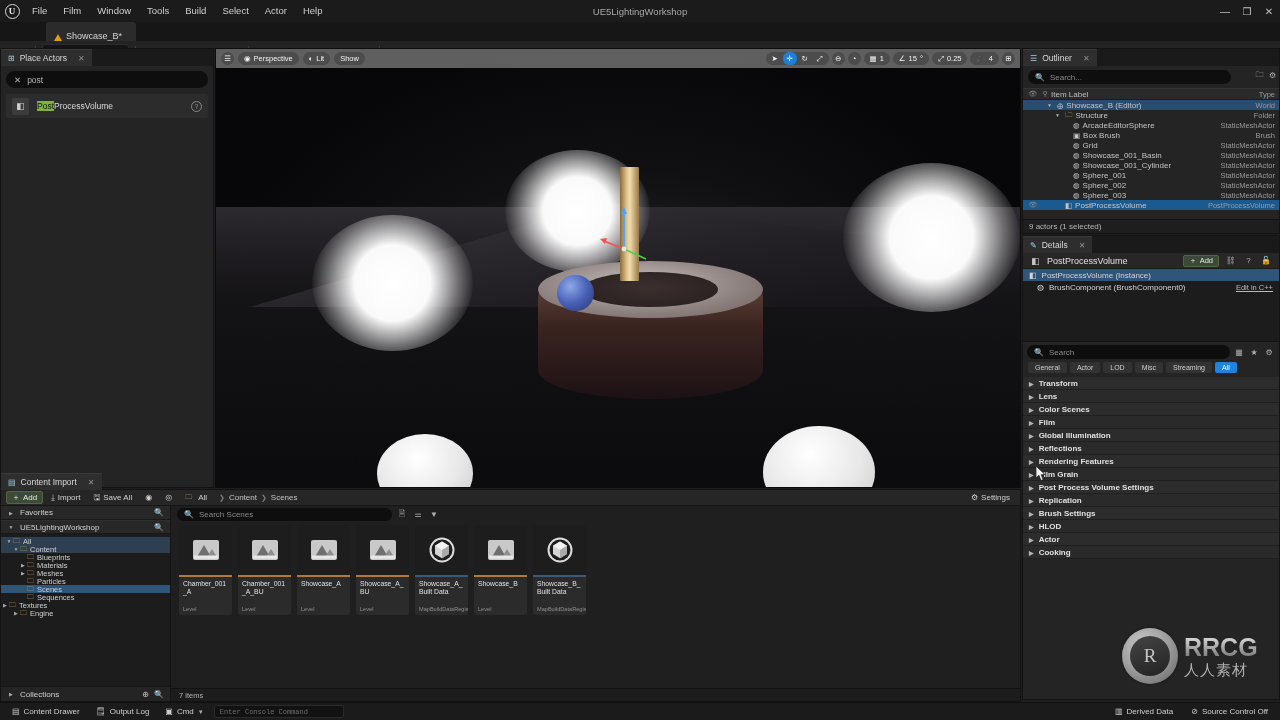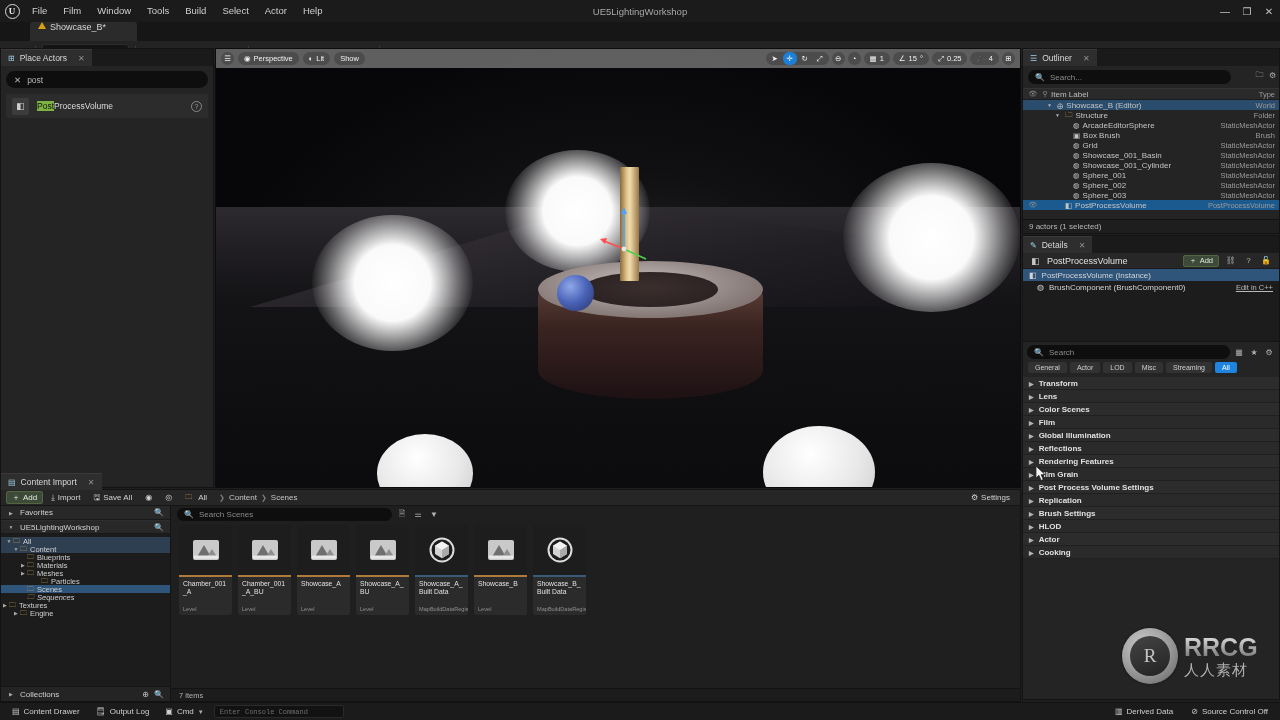--- a/index.html
+++ b/index.html
@@ -40,22 +40,22 @@
     width: 22px; height: 22px; display: flex; align-items: center; justify-content: center;
     font-size: 10px; color: #c0c0c0;
   }
 
   
   .tabstrip {
     position: absolute; top: 22px; left: 0; width: 1280px; height: 19px;
     background: #161616; display: flex; align-items: flex-end;
   }
   .lvl-tab {
-    margin-left: 30px; height: 19px; background: #2b2b2b;
-    padding: 0 31px 0 8px; display: flex; align-items: flex-start; gap: 4px;
+    margin-left: 46px; height: 19px; background: #2b2b2b;
+    padding: 0 14px 0 8px; display: flex; align-items: flex-end; gap: 4px;
     border-top-left-radius: 3px; border-top-right-radius: 3px;
     font-size: 9px; color: #d5d5d5;
   }
   .warn-tri {
     width: 0; height: 0; border-left: 4px solid transparent; border-right: 4px solid transparent;
     border-bottom: 7px solid #d8a017;
   }
 
   
   .maintoolbar {
@@ -856,31 +856,31 @@
             <div class="tr-row" style="padding-left: 18px;">
               <span class="tr-arrow">▶</span>
               <span class="folder-ico">🗀</span>
               <span>Materials</span>
             </div>
             <div class="tr-row" style="padding-left: 18px;">
               <span class="tr-arrow">▶</span>
               <span class="folder-ico">🗀</span>
               <span>Meshes</span>
             </div>
-            <div class="tr-row" style="padding-left: 18px; margin-left: 14px;">
+            <div class="tr-row" style="padding-left: 18px;">
               <span class="tr-arrow"></span>
               <span class="folder-ico">🗀</span>
               <span>Particles</span>
             </div>
             <div class="tr-row sel" style="padding-left: 18px;">
               <span class="tr-arrow"></span>
               <span class="folder-ico">🗀</span>
               <span>Scenes</span>
             </div>
-            <div class="tr-row" style="padding-left: 18px; font-style: italic;">
+            <div class="tr-row" style="padding-left: 18px;">
               <span class="tr-arrow"></span>
               <span class="folder-ico">🗀</span>
               <span>Sequences</span>
             </div>
             <div class="tr-row" style="">
               <span class="tr-arrow">▶</span>
               <span class="folder-ico">🗀</span>
               <span>Textures</span>
             </div>
             <div class="tr-row" style="padding-left: 11px;">

